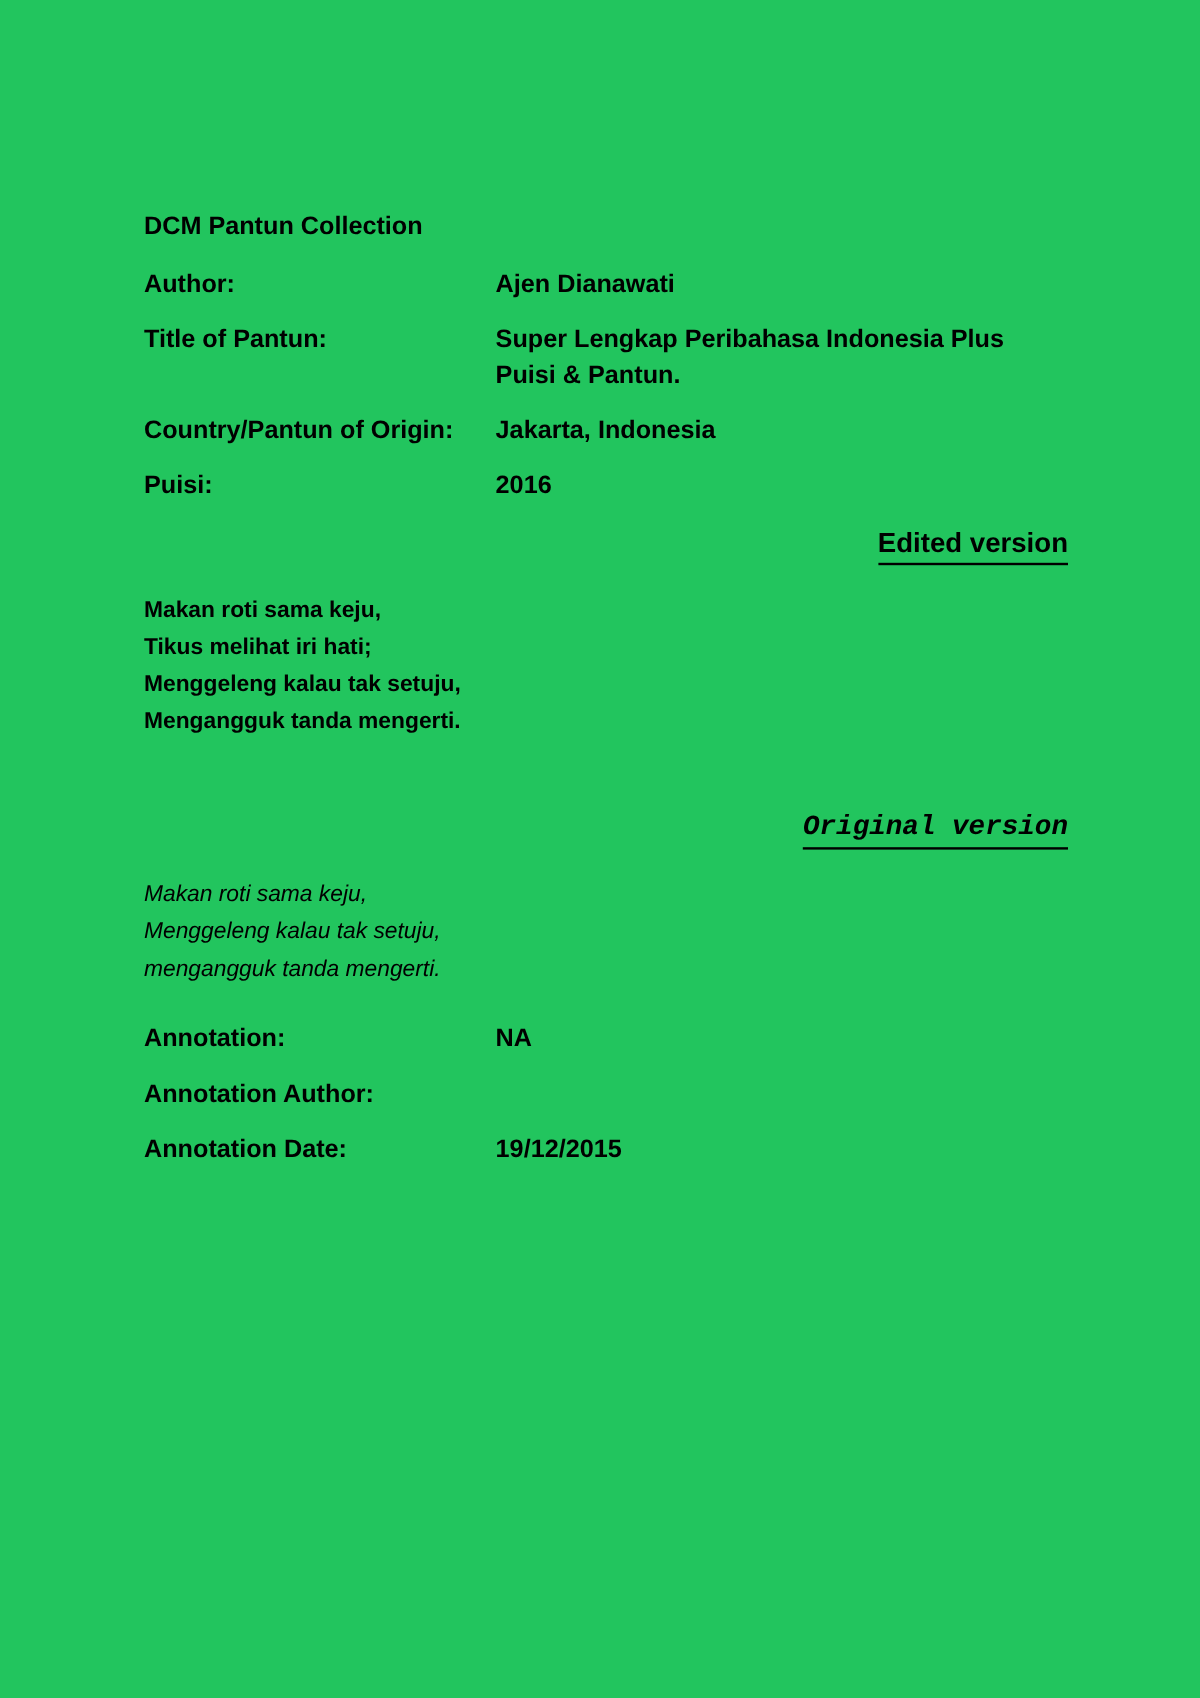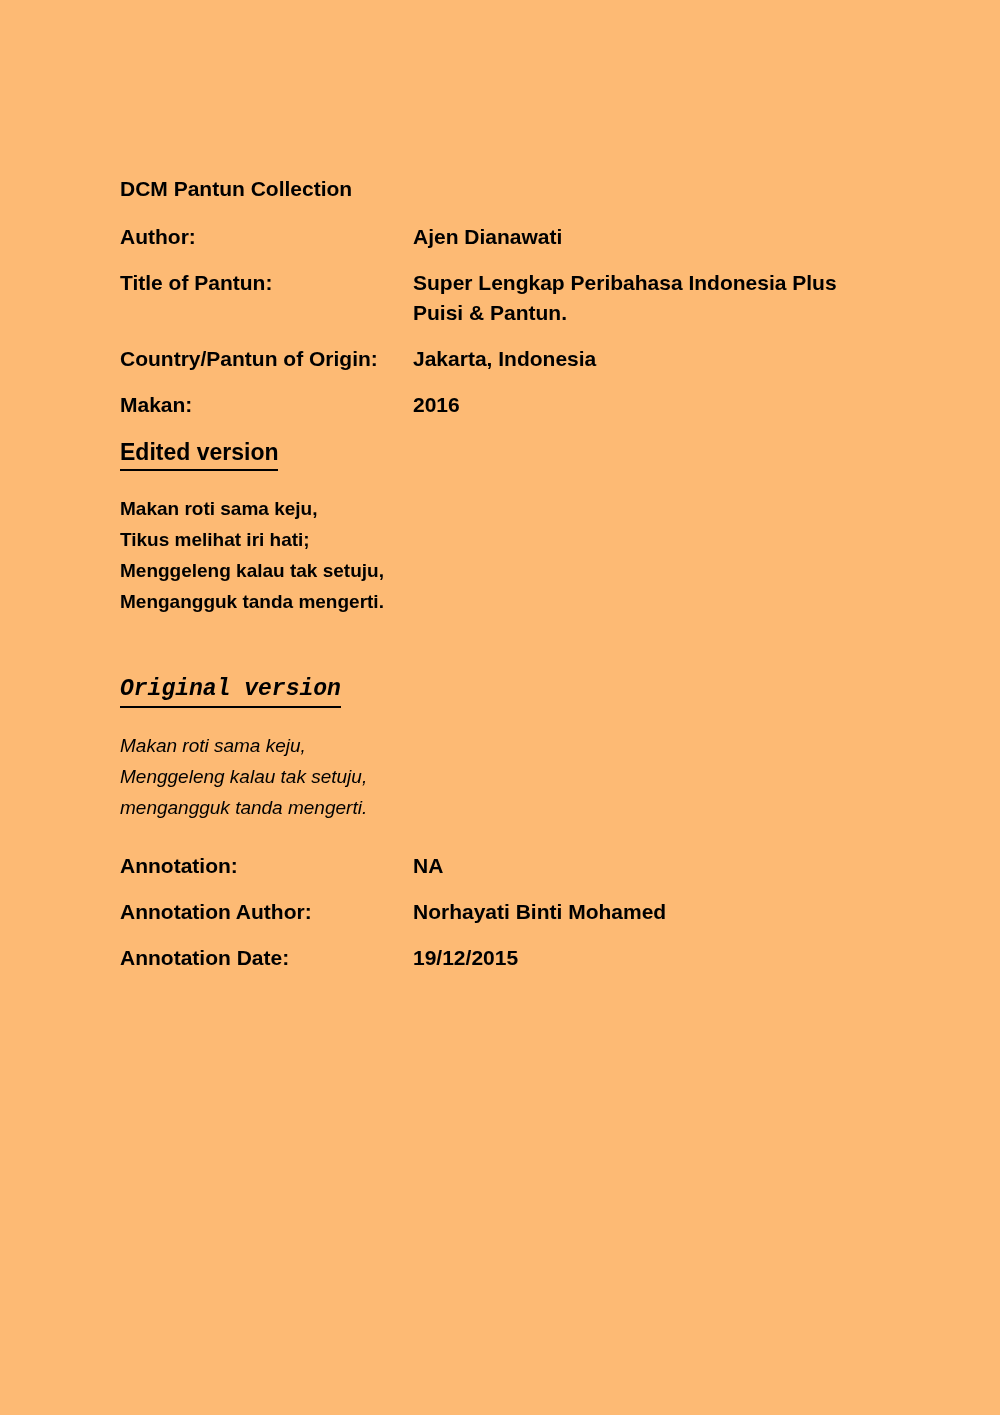--- a/index.html
+++ b/index.html
@@ -12,21 +12,21 @@
     height: 1415px;
     font-family: "Liberation Sans", "DejaVu Sans", sans-serif;
     color: #000000;
     -webkit-font-smoothing: antialiased;
   }
   .page {
     box-sizing: border-box;
     width: 1000px;
     height: 1415px;
     padding: 174px 110px 0 120px;
-    background: #fdba74;
+    background: #22c55e;
     overflow: hidden;
   }
   .doc-title {
     font-size: 21px;
     font-weight: bold;
     line-height: 30px;
     margin: 0 0 18px 0;
   }
   .meta-row {
     display: grid;
@@ -37,20 +37,21 @@
     line-height: 30px;
   }
   .meta-label { white-space: nowrap; }
   .meta-value { max-width: 470px; }
   .section-heading {
     margin: 0;
     margin-top: 16px;
     font-size: 23px;
     font-weight: bold;
     line-height: 32px;
+    text-align: right;
   }
   .section-heading .hd {
     display: inline-block;
     border-bottom: 2px solid #000000;
     padding-bottom: 1px;
   }
   .section-heading.italic { font-style: italic; }
   .gap-large { margin-top: 56px; font-family: Liberation Mono, monospace; }
   .poem {
     margin: 22px 0 0 0;
@@ -78,21 +79,21 @@
     <div class="meta-label">Title of Pantun:</div>
     <div class="meta-value">Super Lengkap Peribahasa Indonesia Plus Puisi &amp; Pantun.</div>
   </div>
 
   <div class="meta-row">
     <div class="meta-label">Country/Pantun of Origin:</div>
     <div class="meta-value">Jakarta, Indonesia</div>
   </div>
 
   <div class="meta-row">
-    <div class="meta-label">Makan:</div>
+    <div class="meta-label">Puisi:</div>
     <div class="meta-value">2016</div>
   </div>
 
   <h2 class="section-heading">
     <span class="hd">Edited version</span>
   </h2>
 
   <div class="poem bold">
     <div>Makan roti sama keju,</div>
     <div>Tikus melihat iri hati;</div>
@@ -110,21 +111,20 @@
     <div>mengangguk tanda mengerti.</div>
   </div>
 
   <div class="annotation-block">
     <div class="meta-row">
       <div class="meta-label">Annotation:</div>
       <div class="meta-value">NA</div>
     </div>
     <div class="meta-row">
       <div class="meta-label">Annotation Author:</div>
-      <div class="meta-value">Norhayati Binti Mohamed</div>
     </div>
     <div class="meta-row">
       <div class="meta-label">Annotation Date:</div>
       <div class="meta-value">19/12/2015</div>
     </div>
   </div>
 
 </div>
 
 </body></html>

